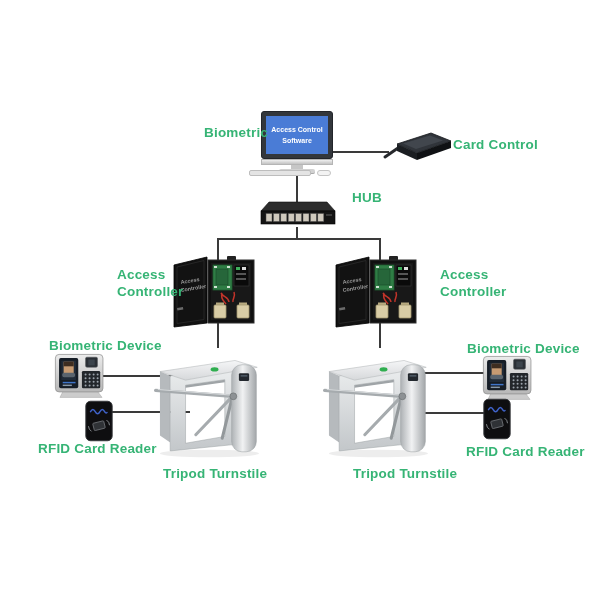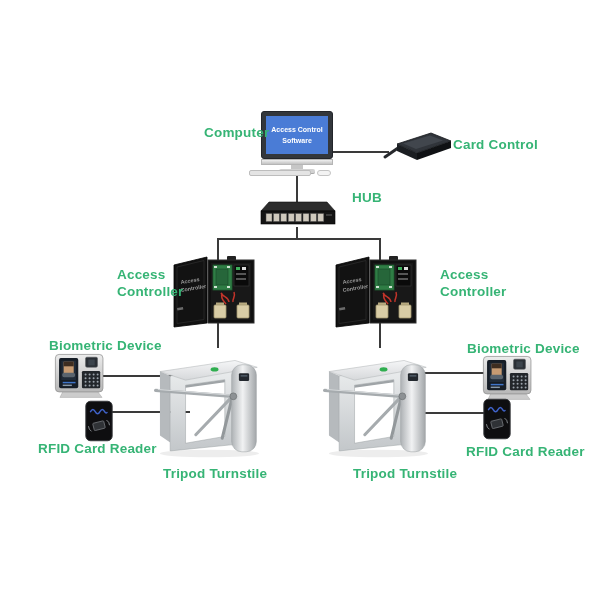--- a/index.html
+++ b/index.html
@@ -225,21 +225,21 @@
     <use href="#sym-biometric"></use>
   </svg>
 
   <svg class="dev" style="left:83px;top:399px" width="32" height="44" viewBox="0 0 34 46">
     <use href="#sym-rfid"></use>
   </svg>
   <svg class="dev" style="left:481px;top:397px" width="32" height="44" viewBox="0 0 34 46">
     <use href="#sym-rfid"></use>
   </svg>
 
-  <div class="lbl" style="left:204px;top:125px">Computer</div>
+  <div class="lbl" style="left:204px;top:125px">Biometric</div>
   <div class="lbl" style="left:453px;top:137px">Card Control</div>
   <div class="lbl" style="left:352px;top:190px">HUB</div>
 
   <div class="lbl" style="left:117px;top:266px;line-height:17px">
     <div>Access</div>
     <div>Controller</div>
   </div>
   <div class="lbl" style="left:440px;top:266px;line-height:17px">
     <div>Access</div>
     <div>Controller</div>

